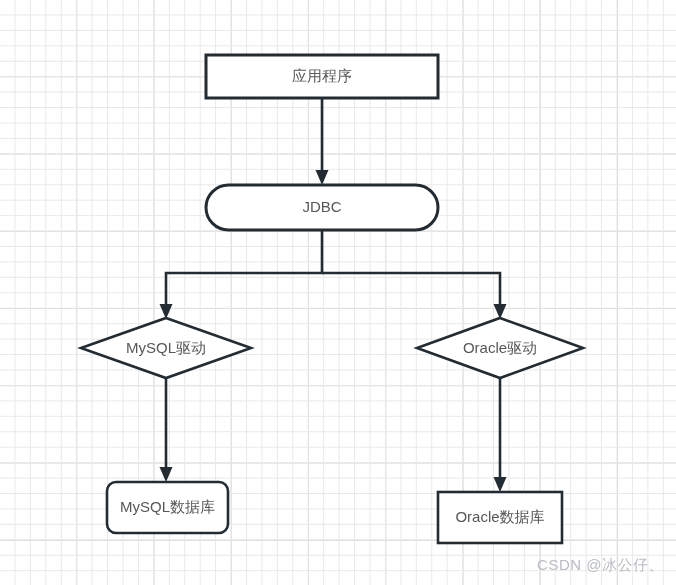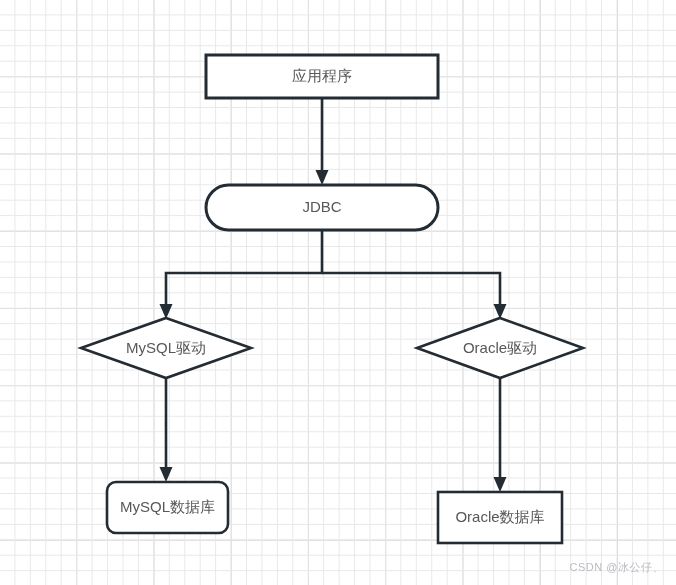--- a/index.html
+++ b/index.html
@@ -58,21 +58,21 @@
   }
   .edge-head {
     fill: #232b33;
     stroke: none;
   }
   .watermark {
     position: absolute;
     right: 12px;
     bottom: 10px;
     color: #b9bcc2;
-    font-size: 11px;
+    font-size: 15px;
     letter-spacing: 0.5px;
     font-family: "Liberation Sans", "DejaVu Sans", sans-serif;
     white-space: nowrap;
     user-select: none;
   }
 </style>
 </head>
 <body>
 
 <div id="canvas">

